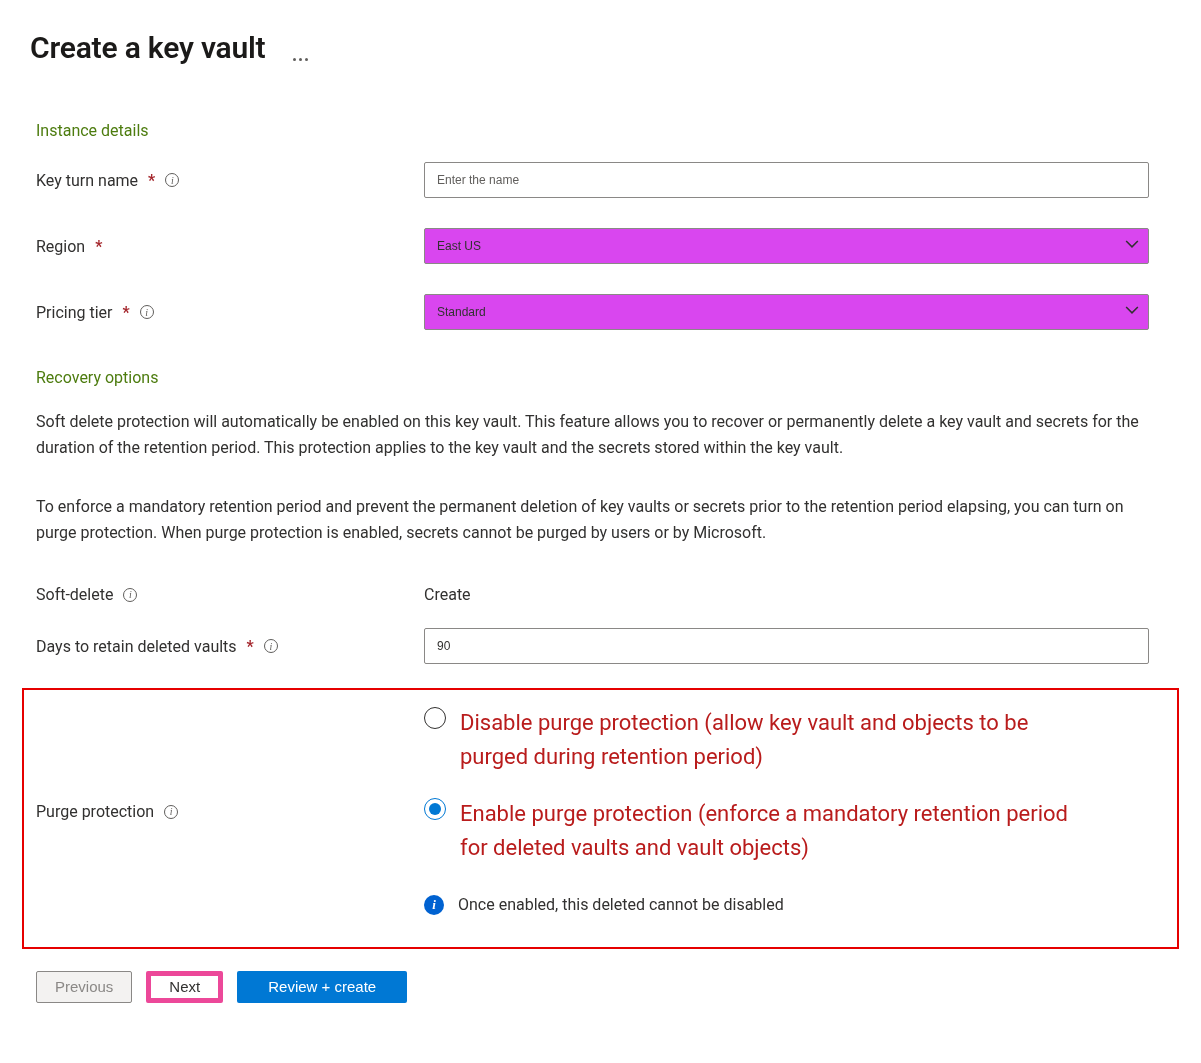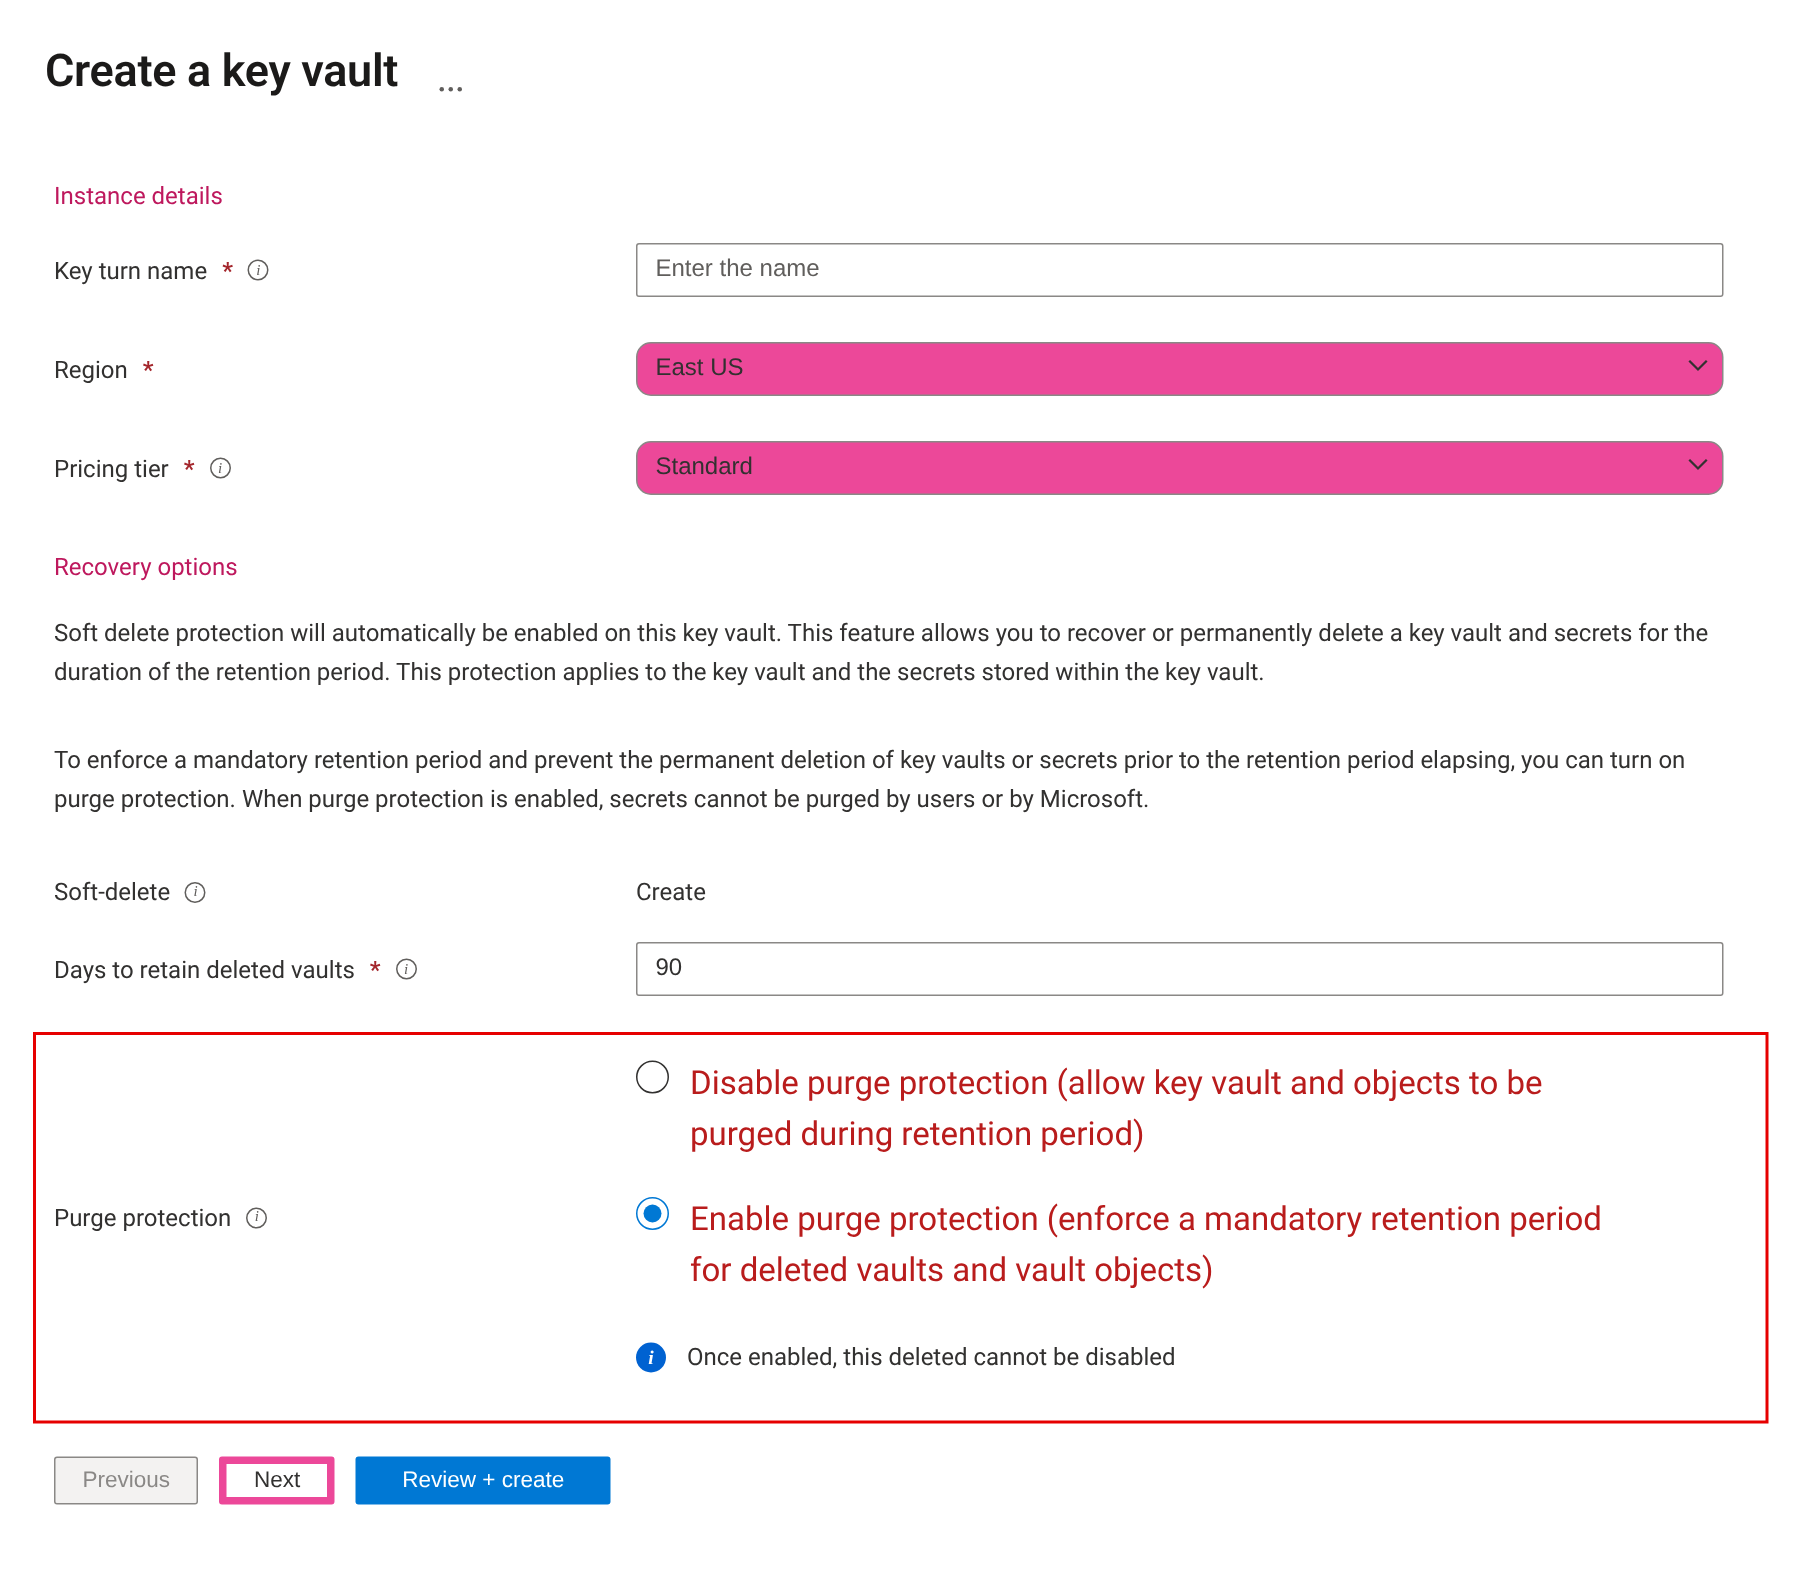--- a/index.html
+++ b/index.html
@@ -11,36 +11,36 @@
     color: #323130;
     background: #ffffff;
     width: 1201px;
   }
   .page { padding: 24px 30px 20px 30px; }
   .title-row { display: flex; align-items: flex-end; gap: 24px; margin-bottom: 56px; margin-top: 6px; }
   .page-title { font-size: 30px; font-weight: 600; margin: 0; color: #1b1a19; letter-spacing: -0.2px; }
   .more-icon { display:inline-flex; align-items:center; gap:3px; cursor:pointer; padding:4px; }
   .more-icon span { width:3px; height:3px; border-radius:50%; background:#605e5c; display:inline-block; }
 
-  .section-title { font-size: 16px; color:#be185d; margin: 0 0 22px 6px; font-weight: 400; }
+  .section-title { font-size: 16px; color:#4d7c0f; margin: 0 0 22px 6px; font-weight: 400; }
 
   .field-row { display:flex; align-items:center; margin-bottom: 30px; padding-left:6px; }
   .field-row.compact { margin-bottom: 24px; }
   .label-col { width: 388px; display:flex; align-items:center; gap:6px; font-size:16px; color:#323130; }
   .req { color:#a4262c; margin-left:4px; font-weight:600; }
   .info-icon { width:14px; height:14px; border:1px solid #605e5c; border-radius:50%; display:inline-flex; align-items:center; justify-content:center; font-size:10px; color:#605e5c; font-style: italic; font-family:"Times New Roman", serif; margin-left:4px; cursor:pointer; }
   .control-col { flex:1; max-width: 725px; }
 
   .text-input, .select-input {
     width:100%; height:36px; border:1px solid #8a8886; border-radius:2px;
-    padding: 15px 12px; font-size:16px; color:#323130; background:#fff;
+    padding: 15px 12px; font-size:12px; color:#323130; background:#fff;
   }
   .text-input::placeholder { color:#605e5c; }
   .select-wrap { position:relative; }
-  .select-input { padding-right:34px; cursor:pointer; background:#ec4899; appearance:none;border-radius:10px; }
+  .select-input { padding-right:34px; cursor:pointer; background:#d946ef; appearance:none; }
   .chev { position:absolute; right:10px; top:50%; transform:translateY(-50%); pointer-events:none; }
   .chev svg { width:14px; height:14px; }
   .recovery-block { margin-top: 38px; }
   .body-text { font-size:16px; line-height:1.6; color:#323130; margin: 0 6px 34px 6px; }
 
   .static-value { font-size:16px; color:#323130; }
 
   .highlight-box { border:2px solid #e60000; padding: 16px 6px 32px 6px; margin-left:-8px; margin-right:-8px; }
 
   .radio-group { display:flex; flex-direction:column; gap:22px; }

